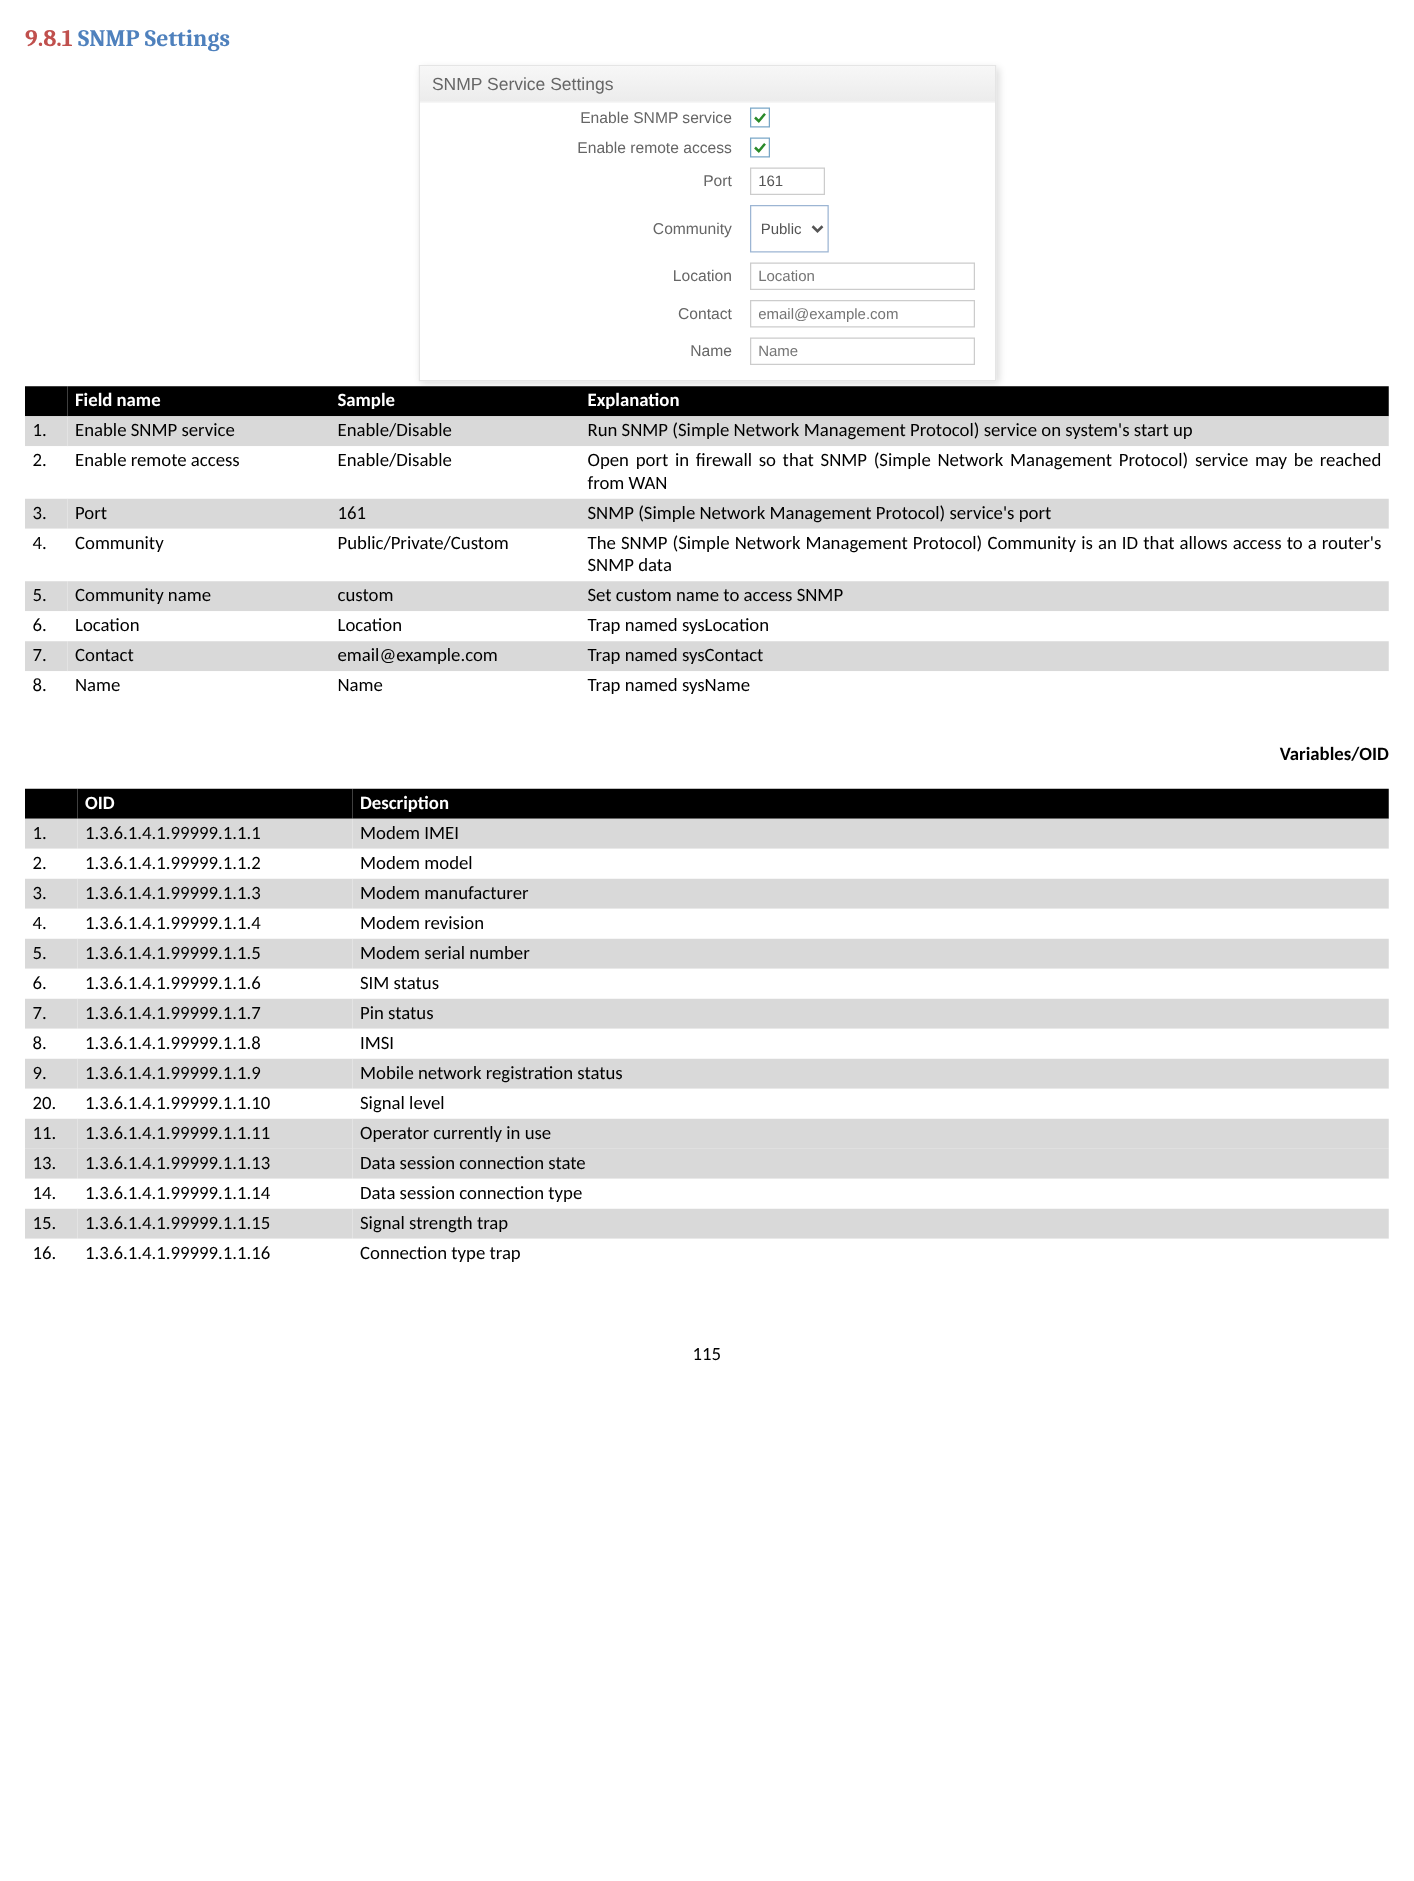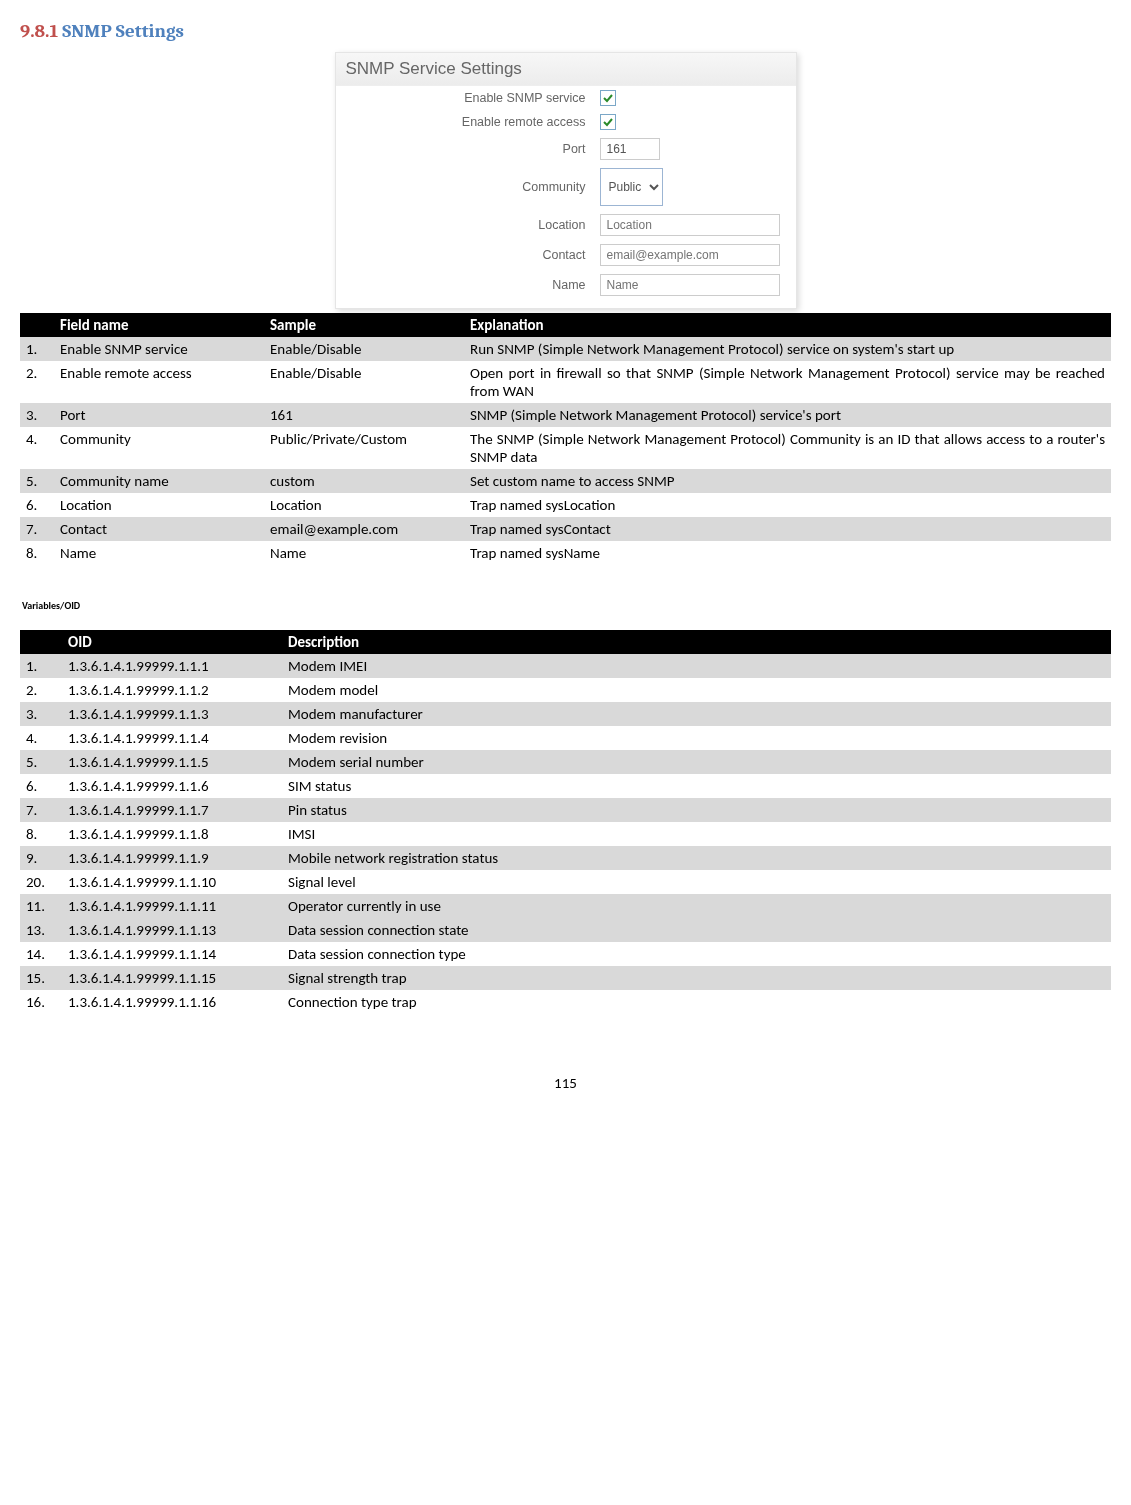--- a/index.html
+++ b/index.html
@@ -36,21 +36,21 @@
     text-align: left;
     font-family: Arial, sans-serif;
     font-size: 13px;
     color: #666;
     padding-bottom: 8px;
   }
   .screenshot .panel-title {
     background: linear-gradient(#f7f7f7,#ececec);
     padding: 6px 10px;
     color: #666;
-    font-size: 17px;
+    font-size: 14px;
     border-bottom: 1px solid #eee;
   }
   .screenshot .row {
     display: flex;
     align-items: center;
     padding: 4px 10px 4px 0;
   }
   .screenshot .row .lbl {
     width: 250px;
     text-align: right;
@@ -114,22 +114,23 @@
   .fields-table col.c3 { width: 200px; }
   .fields-table col.c4 { }
   .fields-table td.expl { text-align: justify; }
 
   .oid-table col.c1 { width: 42px; }
   .oid-table col.c2 { width: 220px; }
   .oid-table col.c3 { }
 
   .subheading {
     font-weight: bold;
-    font-size: 10px;
+    font-size: 15px;
     margin: 34px 0 18px 2px;
+    text-align: right;
   }
   .pagenum {
     text-align: center;
     margin-top: 60px;
     font-size: 15px;
   }
 </style>
 </head>
 <body>
 

